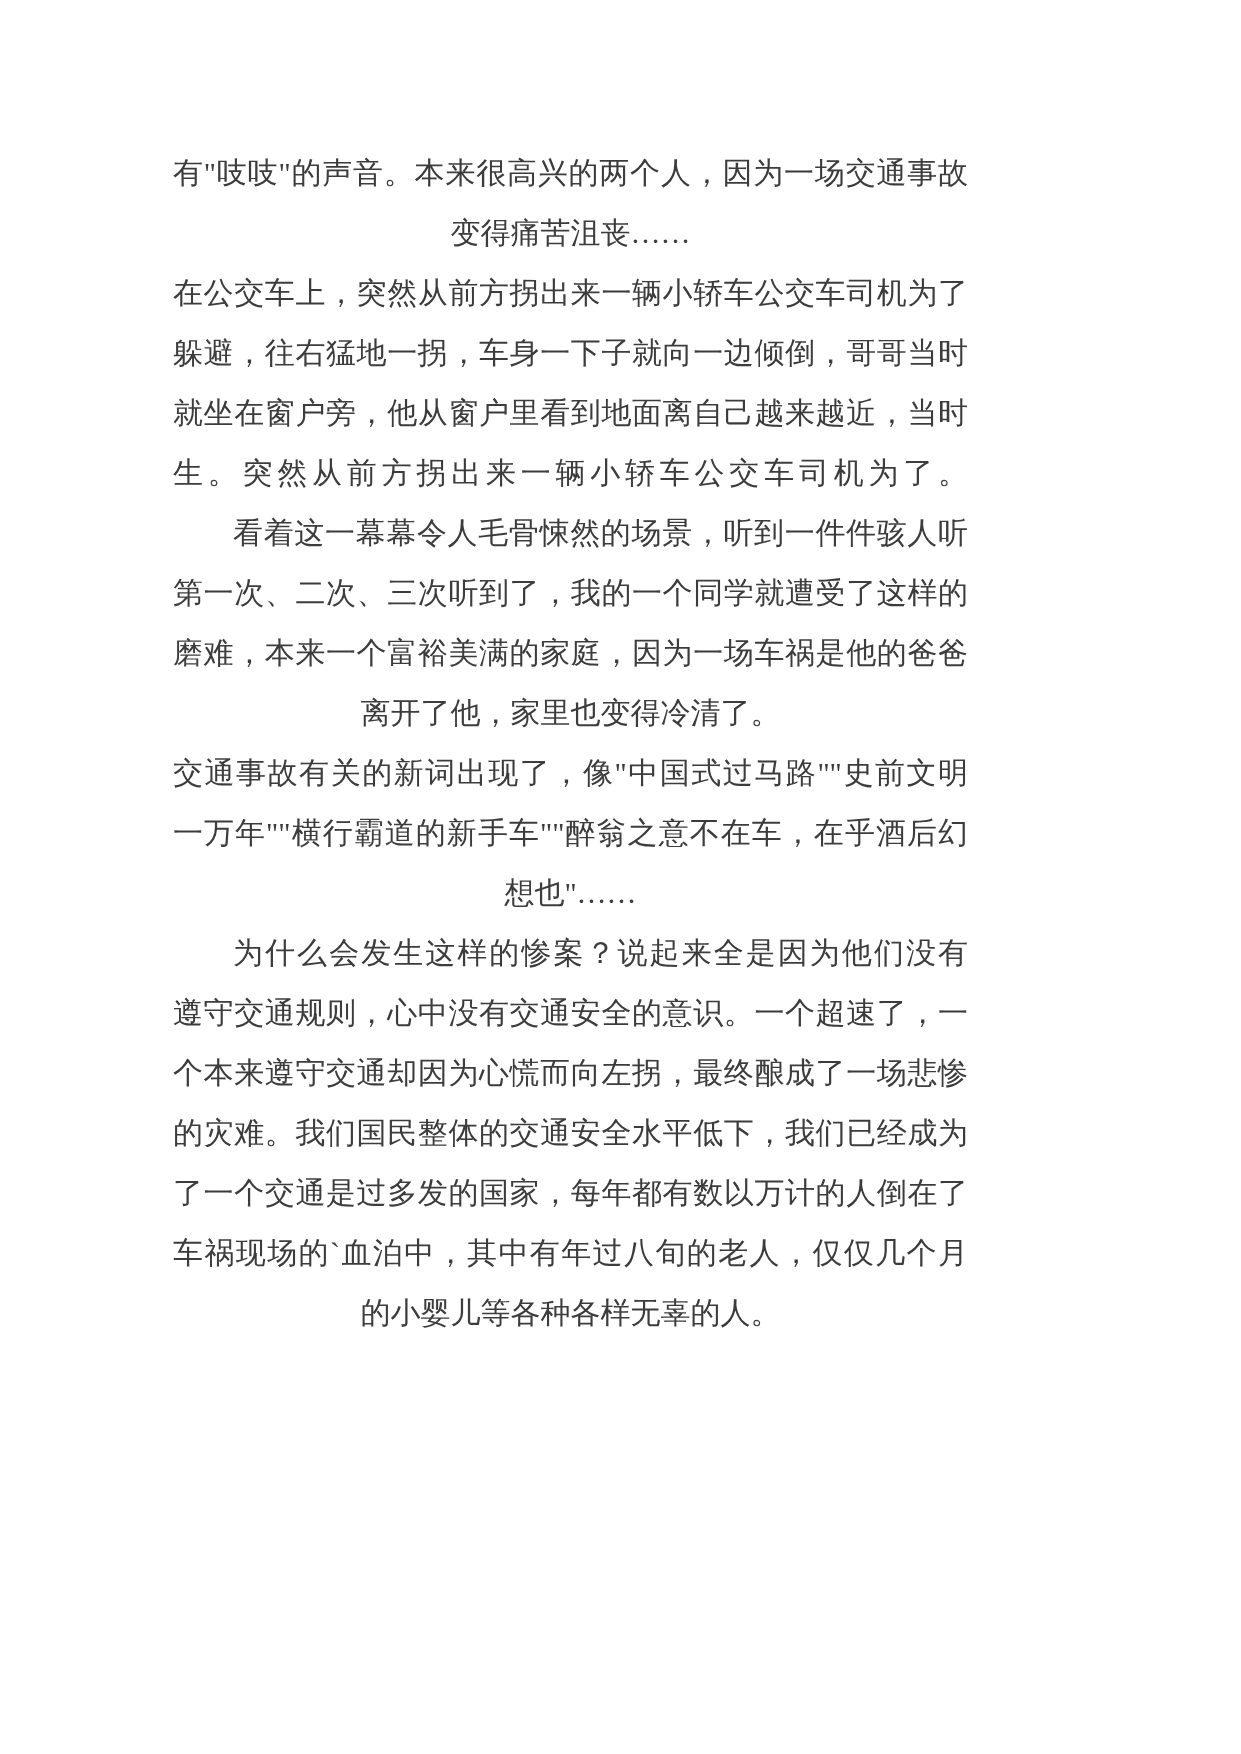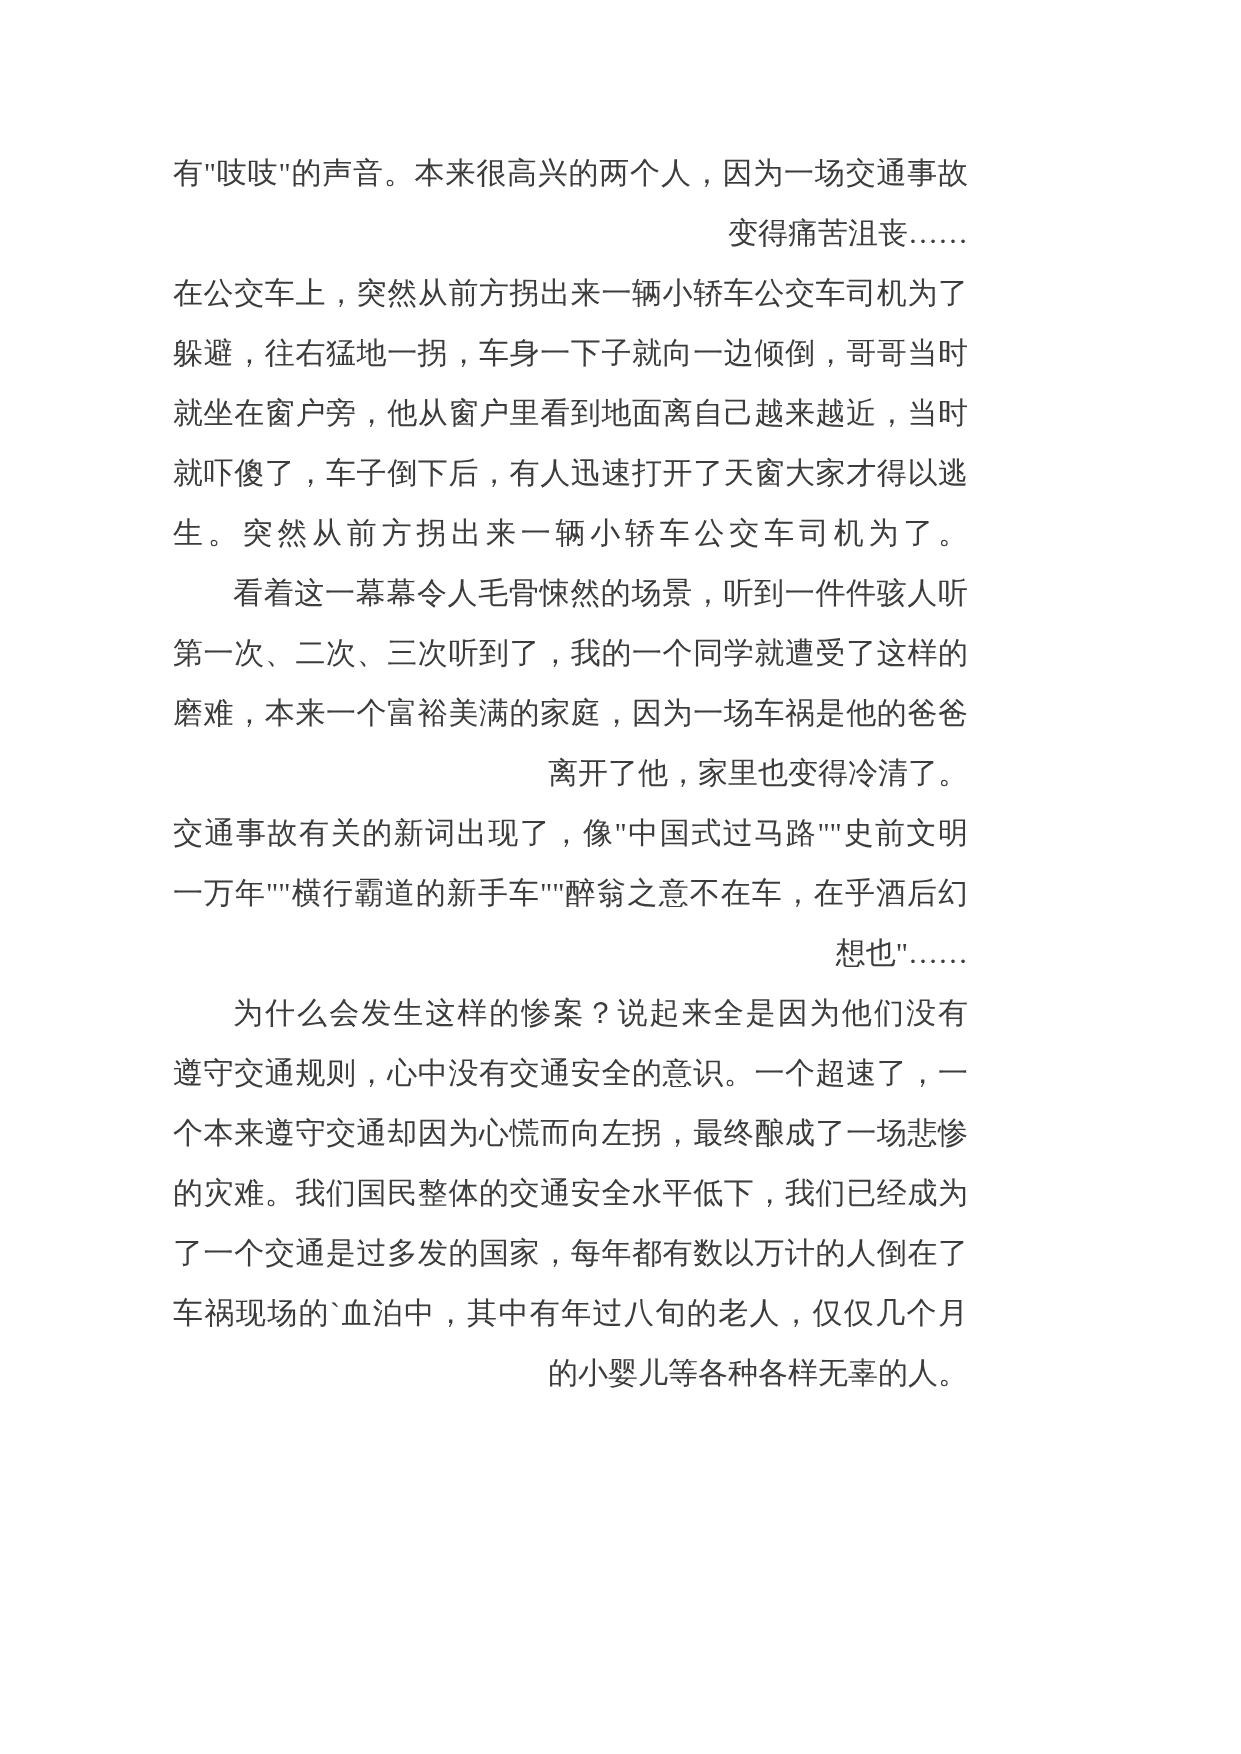--- a/index.html
+++ b/index.html
@@ -26,21 +26,21 @@
     left: 173px;
     top: 143px;
     width: 795px;
     color: #3c3c3c;
     font-size: 30px;
   }
   .line {
     height: 60px;
     line-height: 60px;
     overflow: hidden;
-    text-align: right;
+    text-align: center;
   }
   
   .line.fill {
     text-align: justify;
   }
   .line.fill::after {
     content: "";
     display: inline-block;
     width: 100%;
     height: 0;
@@ -52,21 +52,20 @@
 </head>
 <body>
 
 <div class="page">
   <div class="doc-body" id="doc-body" style="color: rgb(60, 60, 60);">
       <div class="line fill">有"吱吱"的声音。本来很高兴的两个人，因为一场交通事故</div>
       <div class="line">变得痛苦沮丧……</div>
       <div class="line fill">在公交车上，突然从前方拐出来一辆小轿车公交车司机为了</div>
       <div class="line fill">躲避，往右猛地一拐，车身一下子就向一边倾倒，哥哥当时</div>
       <div class="line fill">就坐在窗户旁，他从窗户里看到地面离自己越来越近，当时</div>
-      <div class="line fill">就吓傻了，车子倒下后，有人迅速打开了天窗大家才得以逃</div>
       <div class="line fill">生。突然从前方拐出来一辆小轿车公交车司机为了。</div>
       <div class="line fill indent">看着这一幕幕令人毛骨悚然的场景，听到一件件骇人听</div>
       <div class="line fill">第一次、二次、三次听到了，我的一个同学就遭受了这样的</div>
       <div class="line fill">磨难，本来一个富裕美满的家庭，因为一场车祸是他的爸爸</div>
       <div class="line">离开了他，家里也变得冷清了。</div>
       <div class="line fill">交通事故有关的新词出现了，像"中国式过马路""史前文明</div>
       <div class="line fill">一万年""横行霸道的新手车""醉翁之意不在车，在乎酒后幻</div>
       <div class="line">想也"……</div>
       <div class="line fill indent">为什么会发生这样的惨案？说起来全是因为他们没有</div>
       <div class="line fill">遵守交通规则，心中没有交通安全的意识。一个超速了，一</div>

